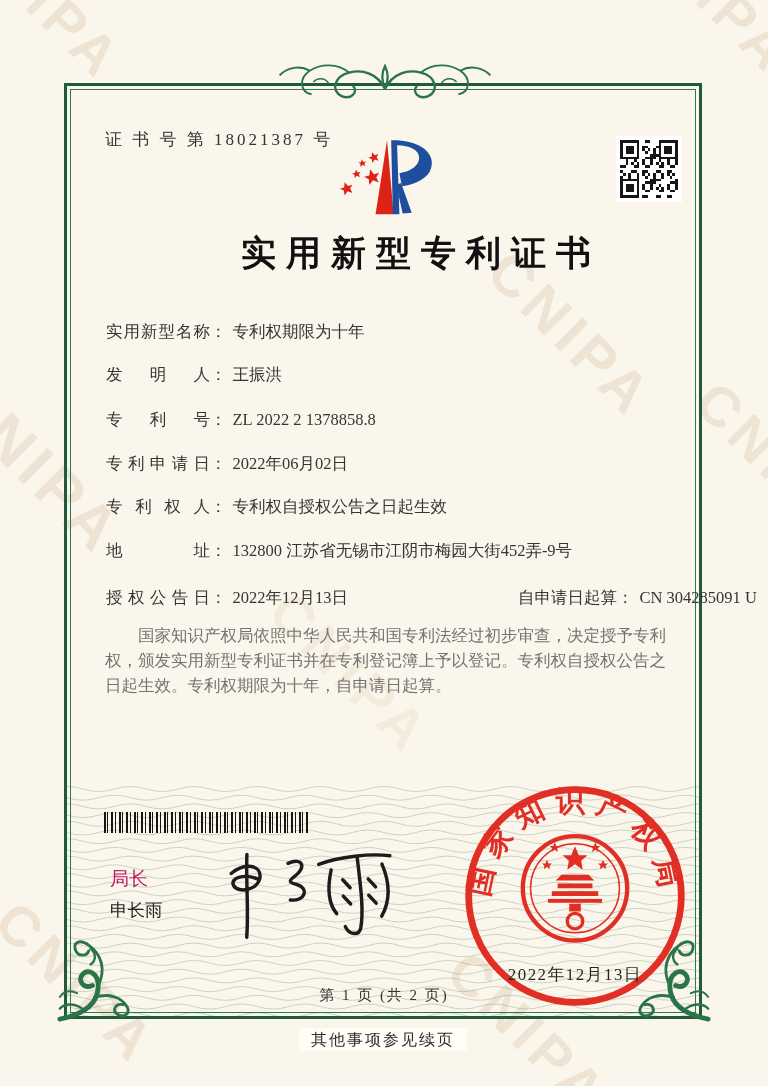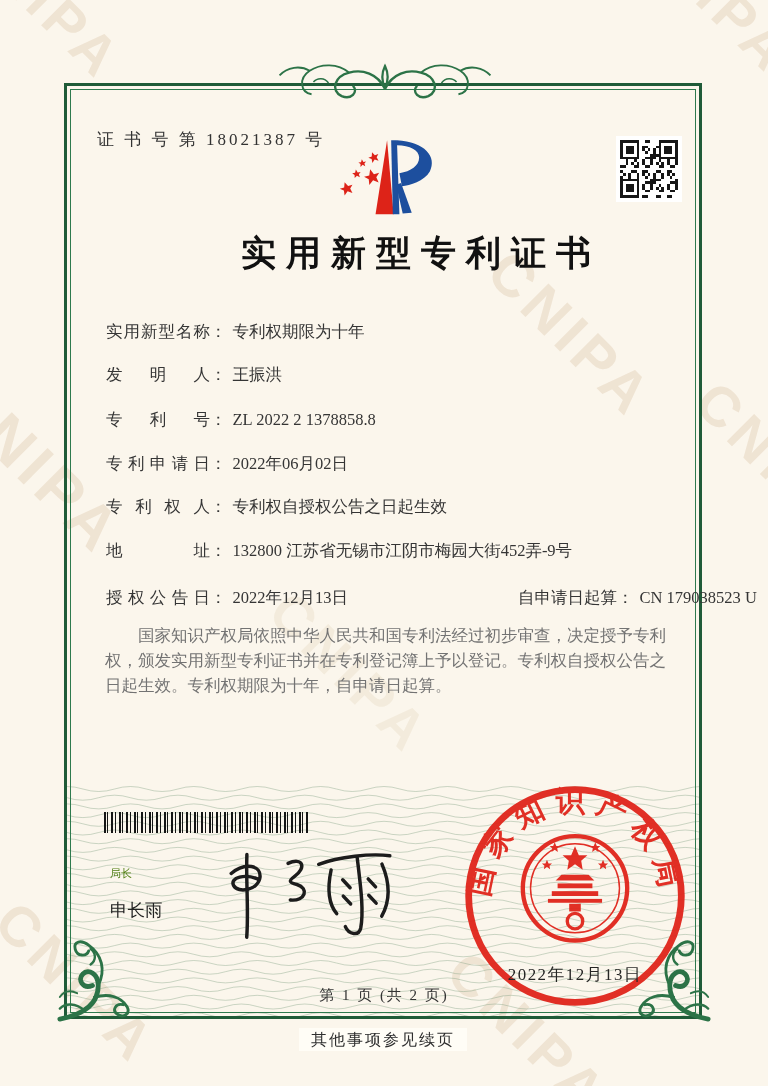--- a/index.html
+++ b/index.html
@@ -14,21 +14,21 @@
   .wm4{left:-74px;top:430px;font-size:62px;}
   .wm5{left:676px;top:430px;font-size:56px;}
   .wm6{left:250px;top:640px;font-size:56px;color:rgba(213,186,152,0.18);}
   .wm7{left:-24px;top:950px;font-size:56px;}
   .wm8{left:428px;top:1000px;font-size:56px;}
   
   .frame-outer{position:absolute;left:64px;top:83px;width:632px;height:930px;border:3px solid #1f5b38;}
   .frame-inner{position:absolute;left:70px;top:89px;width:624px;height:922px;border:1px solid #2e7a4e;}
   .deco{position:absolute;}
   
-  .cert-no{position:absolute;left:97px;top:128px;font-size:17px;letter-spacing:3px;color:#333;}
+  .cert-no{position:absolute;left:105px;top:128px;font-size:17px;letter-spacing:3px;color:#333;}
   .logo{position:absolute;left:318px;top:118px;width:148px;height:112px;}
   .qr{position:absolute;left:616px;top:136px;width:66px;height:66px;background:#fff;padding:4px;box-sizing:border-box;
       display:grid;grid-template-columns:repeat(21,1fr);grid-template-rows:repeat(21,1fr);}
   .qr i{display:block;}
   .qr i.b{background:#161616;}
   .title{position:absolute;left:65px;top:230px;width:638px;text-align:center;font-size:35px;
          font-weight:bold;letter-spacing:10px;color:#111;padding-left:37px;}
   
   .row{position:absolute;left:106px;font-size:16.5px;color:#353535;white-space:nowrap;}
   .jchars{display:inline-flex;justify-content:space-between;width:100px;vertical-align:bottom;}
@@ -37,21 +37,21 @@
   .grant2{position:absolute;left:412px;top:0;}
   
   .body-text{position:absolute;left:105px;top:624px;width:568px;font-size:16.5px;line-height:24.8px;color:#737373;}
   .body-text p{margin:0;text-indent:2em;}
   
   .waves{position:absolute;left:67px;top:786px;width:634px;height:232px;}
   .waves path{fill:none;stroke:rgba(125,160,130,0.40);stroke-width:1;}
   .barcode{position:absolute;left:104px;top:812px;width:206px;height:21px;
     background:repeating-linear-gradient(90deg,#151515 0 2px,transparent 2px 3px,#151515 3px 4px,
       transparent 4px 7px,#151515 7px 9px,transparent 9px 11px,#151515 11px 12px,transparent 12px 15px);}
-  .signer-title{position:absolute;left:110px;top:866px;font-size:11px;color:#4d7c0f;}
+  .signer-title{position:absolute;left:110px;top:866px;font-size:19px;color:#be185d;}
   .signer-name{position:absolute;left:110px;top:898px;font-size:17.5px;color:#222;}
   .autograph{position:absolute;left:212px;top:840px;width:205px;height:102px;transform:rotate(-2deg);}
   .autograph path{fill:none;stroke:#1c1c1c;stroke-width:3.4;stroke-linecap:round;stroke-linejoin:round;}
   .seal{position:absolute;left:459px;top:780px;width:232px;height:232px;opacity:0.95;z-index:5;}
   .page-indicator{position:absolute;left:65px;top:986px;width:638px;text-align:center;font-size:15px;
                   letter-spacing:2px;color:#333;z-index:6;}
   .continuation{position:absolute;left:0;top:1030px;width:766px;text-align:center;font-size:16px;color:#2f2f2f;}
   .continuation span{background:#fffdf6;padding:3px 12px;letter-spacing:2px;}
 </style>
 </head>
@@ -652,21 +652,21 @@
   </div>
   <div class="row r7">
     <span class="jchars" style="width:104px">
         <span>授</span>
         <span>权</span>
         <span>公</span>
         <span>告</span>
         <span>日</span>
       </span><span class="colon">：</span><span>2022年12月13日</span>
     <span class="grant2">
-      <span>自申请日起算</span><span class="colon">：</span><span>CN 179038523 U</span>
+      <span>自申请日起算</span><span class="colon">：</span><span>CN 304285091 U</span>
     </span>
   </div>
 
   <div class="body-text">
     <p>国家知识产权局依照中华人民共和国专利法经过初步审查，决定授予专利权，颁发实用新型专利证书并在专利登记簿上予以登记。专利权自授权公告之日起生效。专利权期限为十年，自申请日起算。</p>
   </div>
 
   <div class="barcode"></div>
 
   <div class="signer-title">局长</div>

